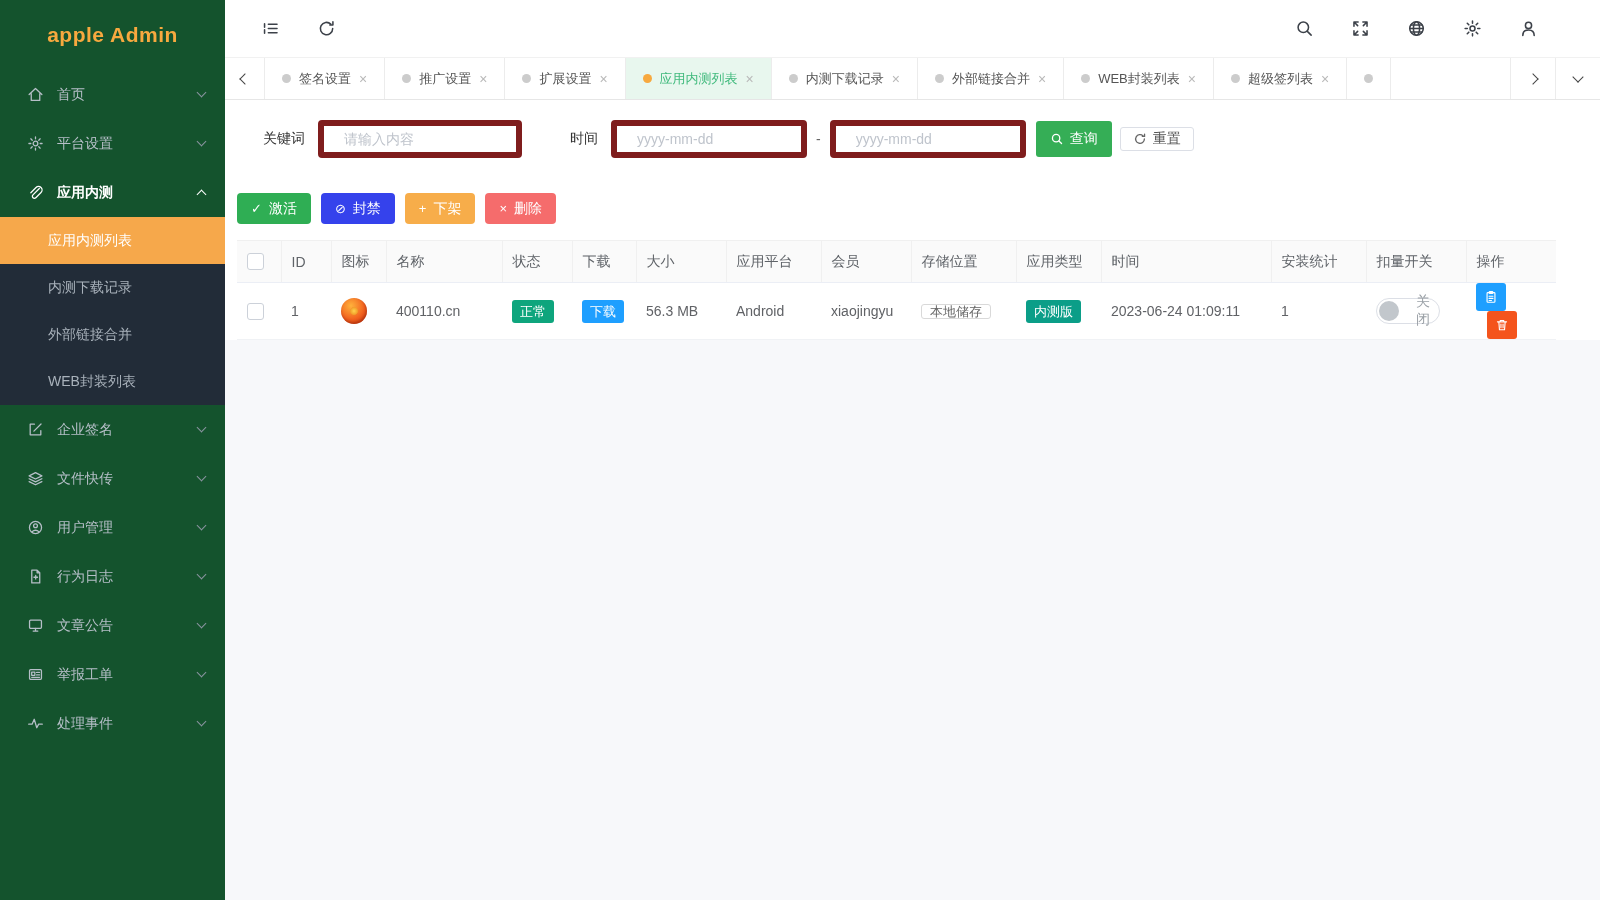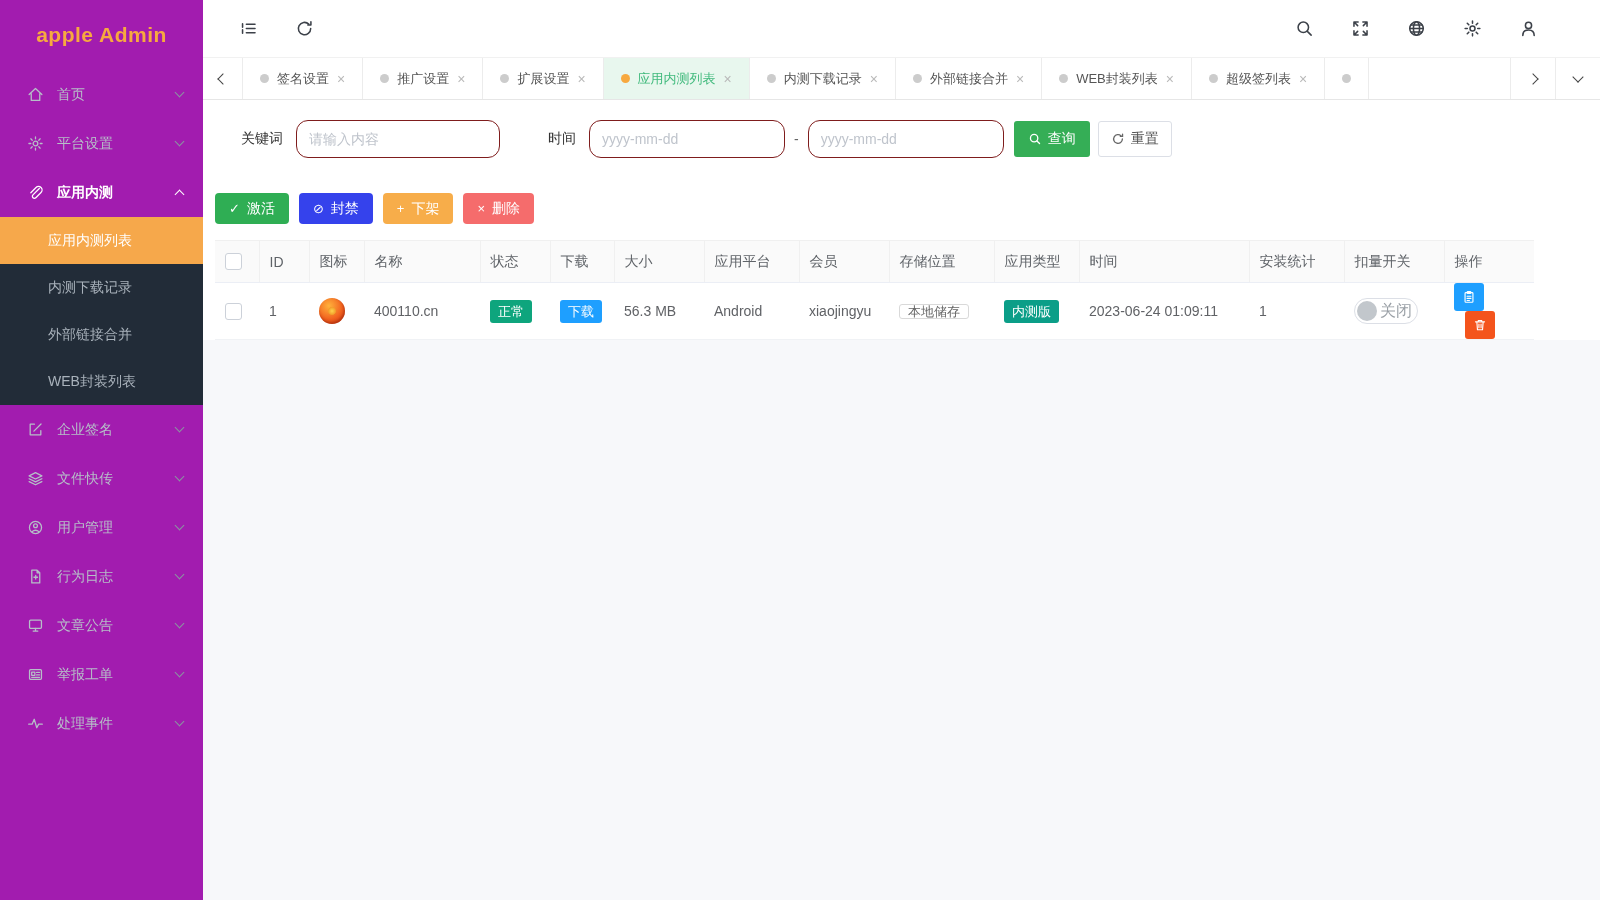--- a/index.html
+++ b/index.html
@@ -1,21 +1,21 @@
 <!DOCTYPE html>
 <html><head>
 <meta charset="utf-8">
 <style>
   * { margin:0; padding:0; box-sizing:border-box; }
   html,body { width:1600px; height:900px; overflow:hidden; }
   body { font-family:"Liberation Sans","DejaVu Sans",sans-serif; background:#f7f8fa; }
   .app { display:flex; width:1600px; height:900px; }
 
   
-  .sidebar { width:203px; flex-shrink:0; background:#a21caf; color:#b6bfc8; overflow:hidden; }
+  .sidebar { width:225px; flex-shrink:0; background:#14532d; color:#b6bfc8; overflow:hidden; }
   .logo { height:70px; line-height:70px; text-align:center; color:#f7a93f; font-size:21px; font-weight:bold; letter-spacing:0.5px; }
   .menu-item { height:49px; display:flex; align-items:center; padding:0 20px 0 27px; font-size:14px; cursor:pointer; }
   .mi-icon { width:17px; height:17px; margin-right:13px; display:inline-flex; }
   .mi-icon svg { width:17px; height:17px; stroke:currentColor; fill:none; stroke-width:1.2; stroke-linecap:round; stroke-linejoin:round; }
   .mi-label { flex:1; }
   .chev { width:7px; height:7px; border-right:1.5px solid #8a94a0; border-bottom:1.5px solid #8a94a0; transform:rotate(45deg); margin-top:-4px; }
   .menu-item.expanded { color:#fff; font-weight:bold; }
   .menu-item.expanded .chev { transform:rotate(-135deg); margin-top:4px; border-color:#fff; }
   .submenu { background:#222c38; }
   .submenu-item { height:47px; line-height:47px; padding-left:48px; font-size:14px; color:#a9b2bb; cursor:pointer; }
@@ -43,29 +43,29 @@
   .tab .close { color:#b9b9b9; font-size:14px; }
   .tab.active { background:#e8f7ee; color:#41ba7d; }
   .tab.active .dot { background:#f7a93f; }
   .tab.partial { width:44px; padding:0; justify-content:center; }
 
   .content { flex:1; background:#f7f8fa; min-height:0; }
   .panel { background:#fff; padding:20px 44px 0 12px; }
 
   .filter-row { display:flex; align-items:center; height:38px; margin-left:26px; font-size:14px; color:#333; }
   .f-label { margin-right:13px; }
-  .f-input { height:38px; border:1px solid #7f1d1d; border-radius:12px; padding:0 12px; font-size:14px; color:#333; outline:none; font-family:inherit; }
+  .f-input { height:38px; border:6px solid #7f1d1d; border-radius:4px; padding:0 20px; font-size:14px; color:#333; outline:none; font-family:inherit; }
   .f-input::placeholder { color:#bfc4cc; }
   .kw { width:204px; }
   .dt { width:196px; }
   .tlabel { margin-left:48px; }
   .sep { margin:0 9px; color:#666; }
   .btn { display:inline-flex; align-items:center; justify-content:center; gap:6px; border:none; border-radius:3px; font-size:14px; cursor:pointer; font-family:inherit; }
   .btn-search { height:36px; padding:0 14px; background:#35ae56; color:#fff; margin-left:10px; }
-  .btn-reset { height:36px; padding:0 12px; background:#fff; color:#555; border:1px solid #dcdfe6; margin-left:8px; }
+  .btn-reset { height:24px; padding:0 12px; background:#fff; color:#555; border:1px solid #dcdfe6; margin-left:8px; }
   .btn svg { width:14px; height:14px; fill:none; stroke-width:1.5; stroke-linecap:round; }
 
   .action-row { display:flex; gap:10px; margin-top:35px; }
   .a-btn { height:31px; padding:0 14px; border-radius:4px; color:#fff; font-size:14px; display:inline-flex; align-items:center; gap:7px; border:none; cursor:pointer; font-family:inherit; }
   .a-activate { background:#2fae54; }
   .a-ban { background:#3542ec; }
   .a-remove { background:#f7ad4a; }
   .a-delete { background:#f56c6c; }
   .a-ico { font-size:13px; }
 
@@ -80,21 +80,21 @@
               box-shadow:inset -1px -2px 3px rgba(120,20,0,.45); position:relative; }
   .app-icon::after { content:""; position:absolute; left:9px; top:9px; width:8px; height:8px; border-radius:50%;
               background:radial-gradient(circle,#ffd24d 0%, #f09b28 70%, transparent 72%); }
   .badge { display:inline-block; padding:5px 8px; border-radius:3px; color:#fff; font-size:13px; line-height:1; }
   .b-status { background:#0ea57d; }
   .b-dl { background:#1e9fff; cursor:pointer; }
   .b-type { background:#0b9e88; }
   .tag { display:inline-block; border:1px solid #d9d9d9; border-radius:3px; padding:0 8px; font-size:13px; color:#666; background:#fff; line-height:1; }
   .toggle { width:64px; height:26px; border:1px solid #dcdfe6; border-radius:13px; display:inline-flex; align-items:center; background:#fff; cursor:pointer; }
   .knob { width:20px; height:20px; border-radius:50%; background:#c2c7cc; margin-left:2px; flex-shrink:0; }
-  .toggle-label { font-size:16px; color:#9aa0a6; margin-left:3px; }
+  .toggle-label { font-size:14px; color:#9aa0a6; margin-left:17px; }
   .op-btn { width:30px; height:28px; border-radius:3px; border:none; display:inline-flex; align-items:center; justify-content:center; cursor:pointer; vertical-align:middle; }
   .op-btn + .op-btn { margin-left:11px; }
   .op-edit { background:#1e9fff; }
   .op-del { background:#f4541c; }
   .op-btn svg { width:14px; height:14px; stroke:#fff; fill:none; stroke-width:1.3; stroke-linecap:round; stroke-linejoin:round; }
 </style>
 </head>
 <body>
 
 <div class="app">

